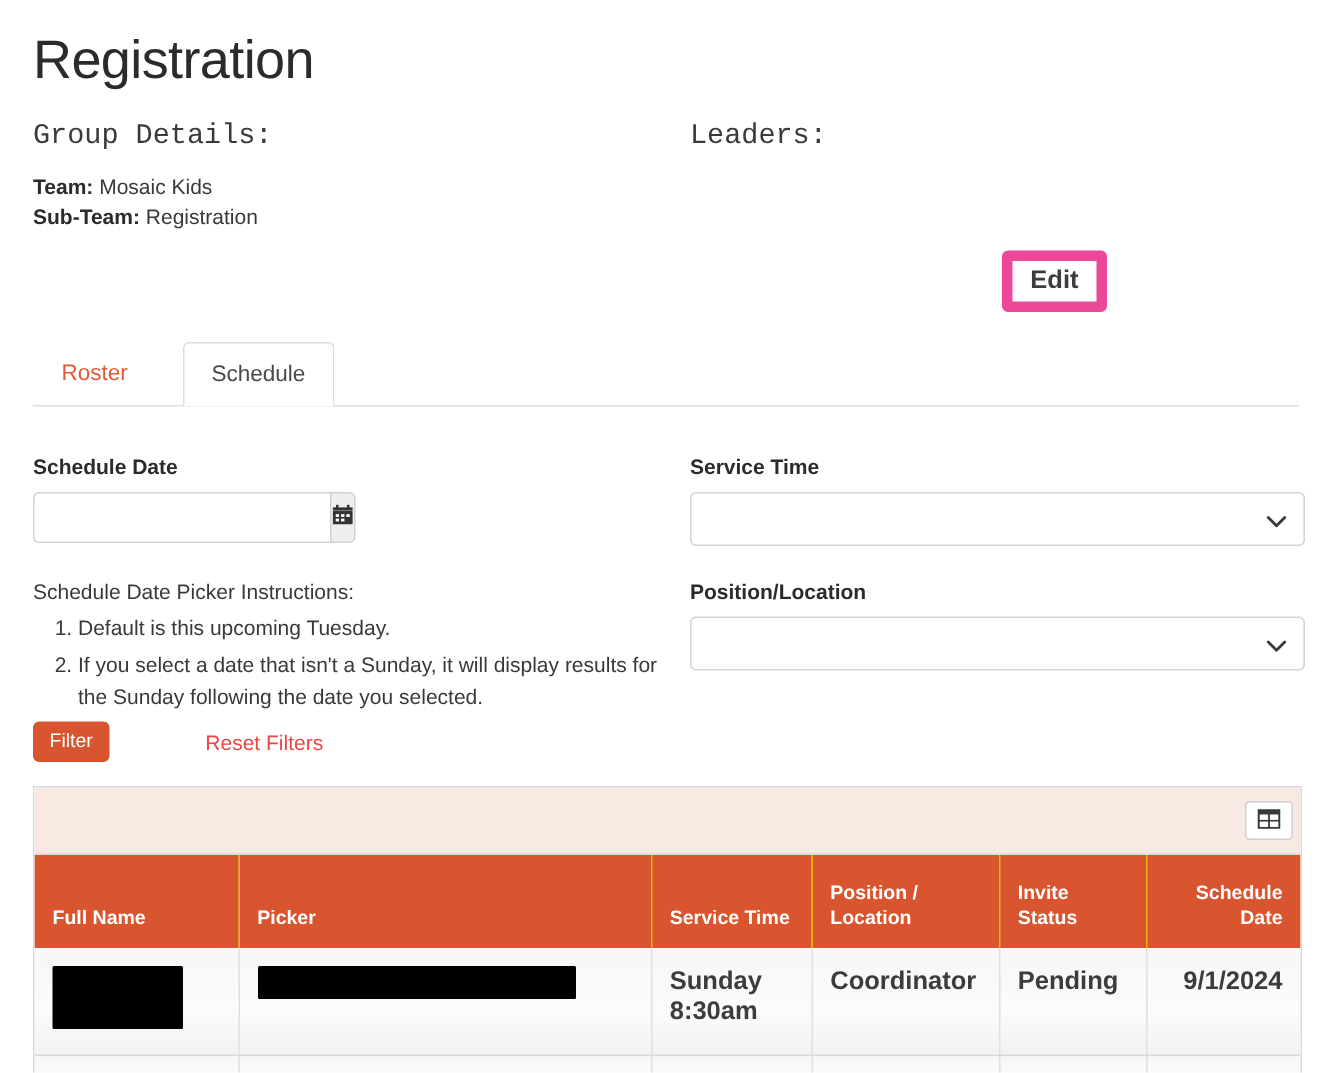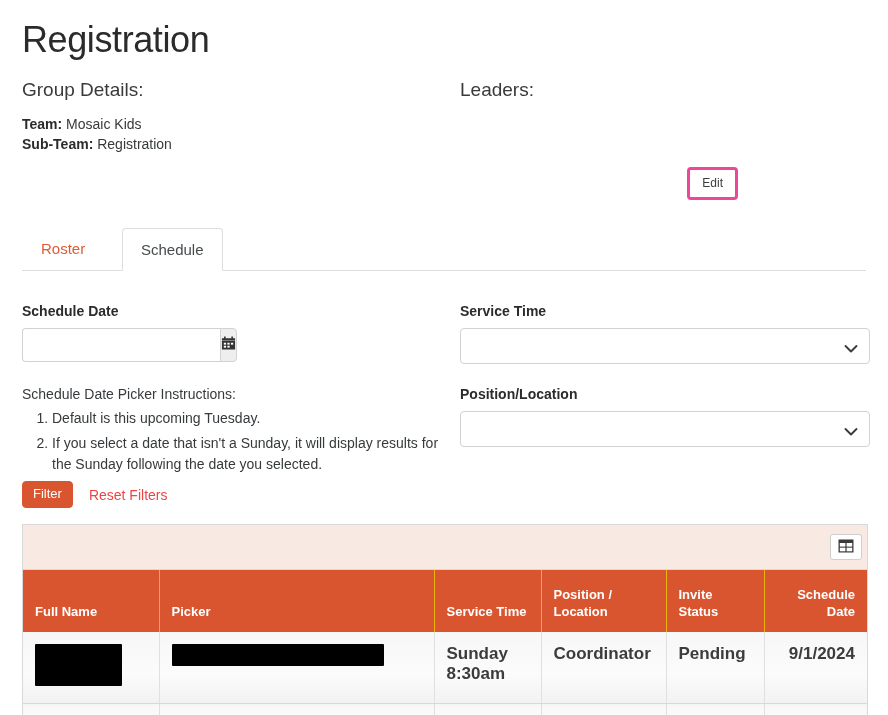--- a/index.html
+++ b/index.html
@@ -35,41 +35,43 @@
     position: absolute;
     left: 460px; top: 78px;
     width: 420px;
   }
   .section-heading {
     font-size: 19px;
     font-weight: 400;
     color: #3a3a3a;
     line-height: 24px;
     margin: 0 0 12px 0;
+    font-family: Liberation Mono, monospace;
   }
   .kv-line {
     font-size: 14px;
     line-height: 20px;
     color: #373a3c;
   }
   .kv-line b { font-weight: bold; color: #2b2b2b; }
 
   
   .edit-btn {
     position: absolute;
     right: 18px; top: 167px;
     padding: 5px 12px 6px 12px;
-    font-size: 12px;
+    font-size: 17px;
     font-family: "Liberation Sans", sans-serif;
     color: #3c3c3c;
     background: #fff;
-    border: 3px solid #ec4899;
+    border: 7px solid #ec4899;
     border-radius: 4px;
     line-height: 16px;
     cursor: pointer;
+    font-weight: bold;
   }
 
   
   .tabs {
     position: absolute;
     left: 22px; top: 227px;
     width: 844px;
     height: 44px;
     border-bottom: 1px solid #dddddd;
   }
@@ -176,20 +178,21 @@
   }
 
   .field-gap { height: 20px; }
 
   
   .filter-row {
     position: absolute;
     left: 22px; top: 481px;
     display: flex;
     align-items: center;
+    gap: 48px;
   }
   .btn-filter {
     background: #d9552f;
     color: #fff;
     border: 1px solid #d9552f;
     border-radius: 4px;
     font-size: 13px;
     font-family: "Liberation Sans", sans-serif;
     padding: 4px 10px 5px 10px;
     line-height: 16px;

